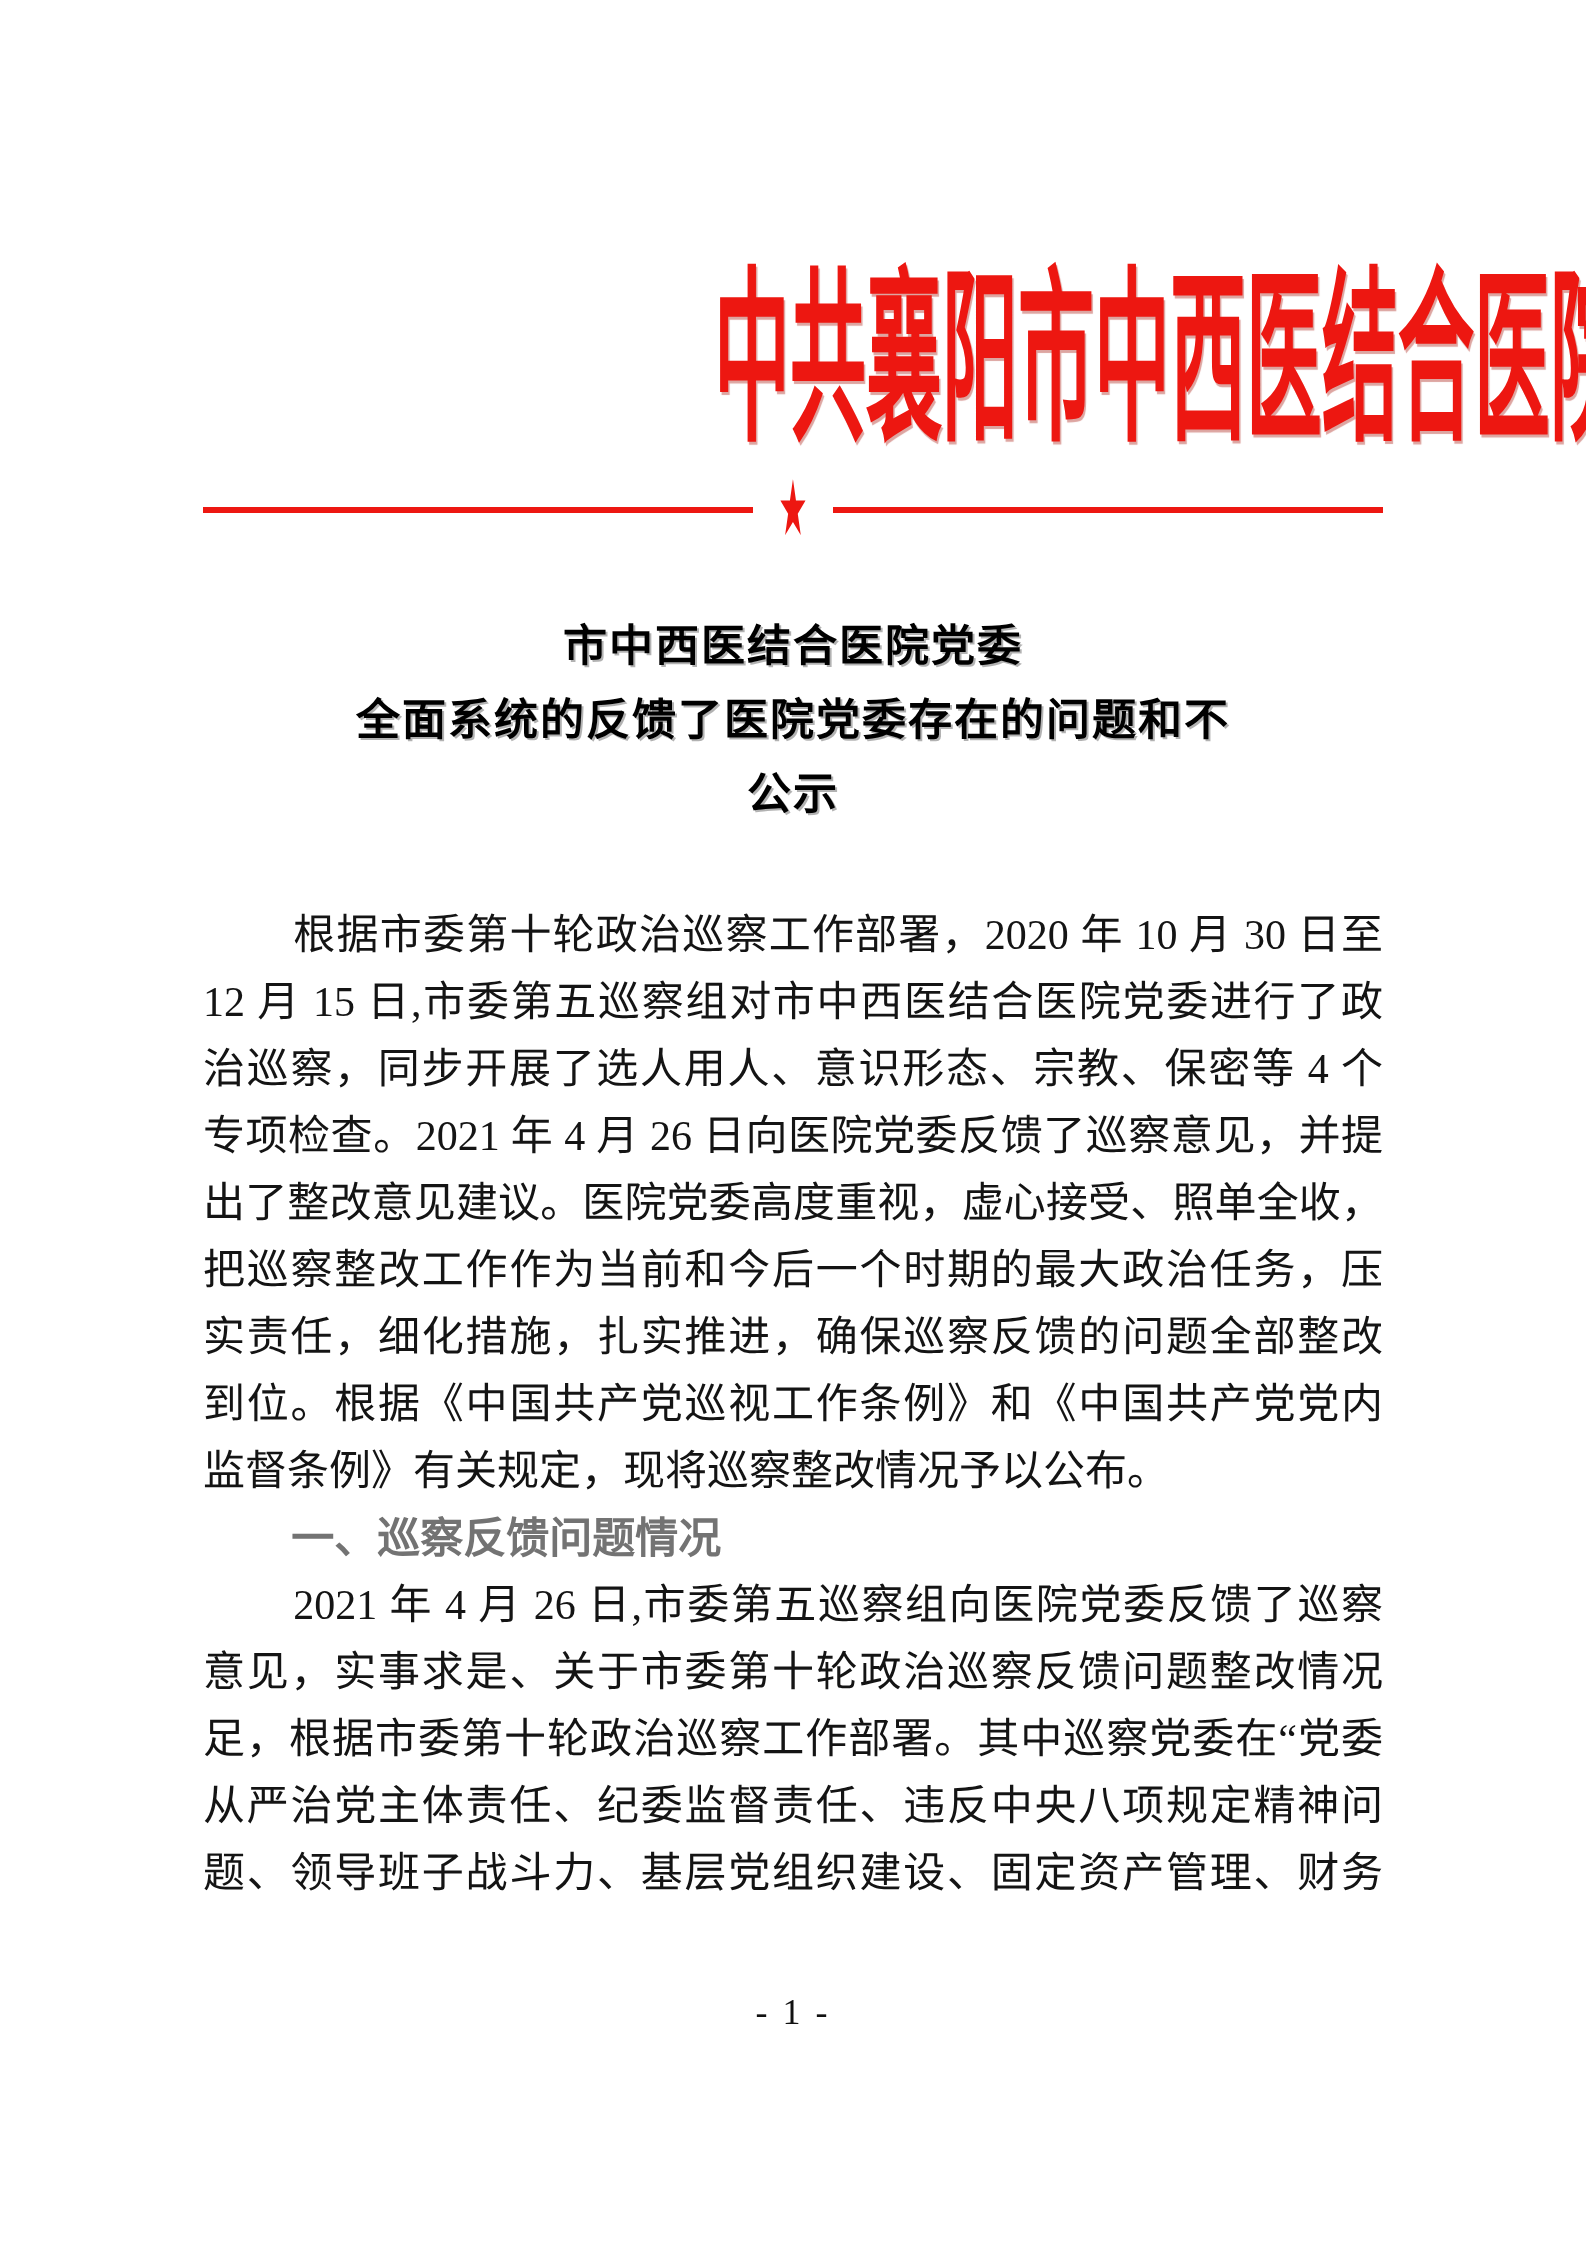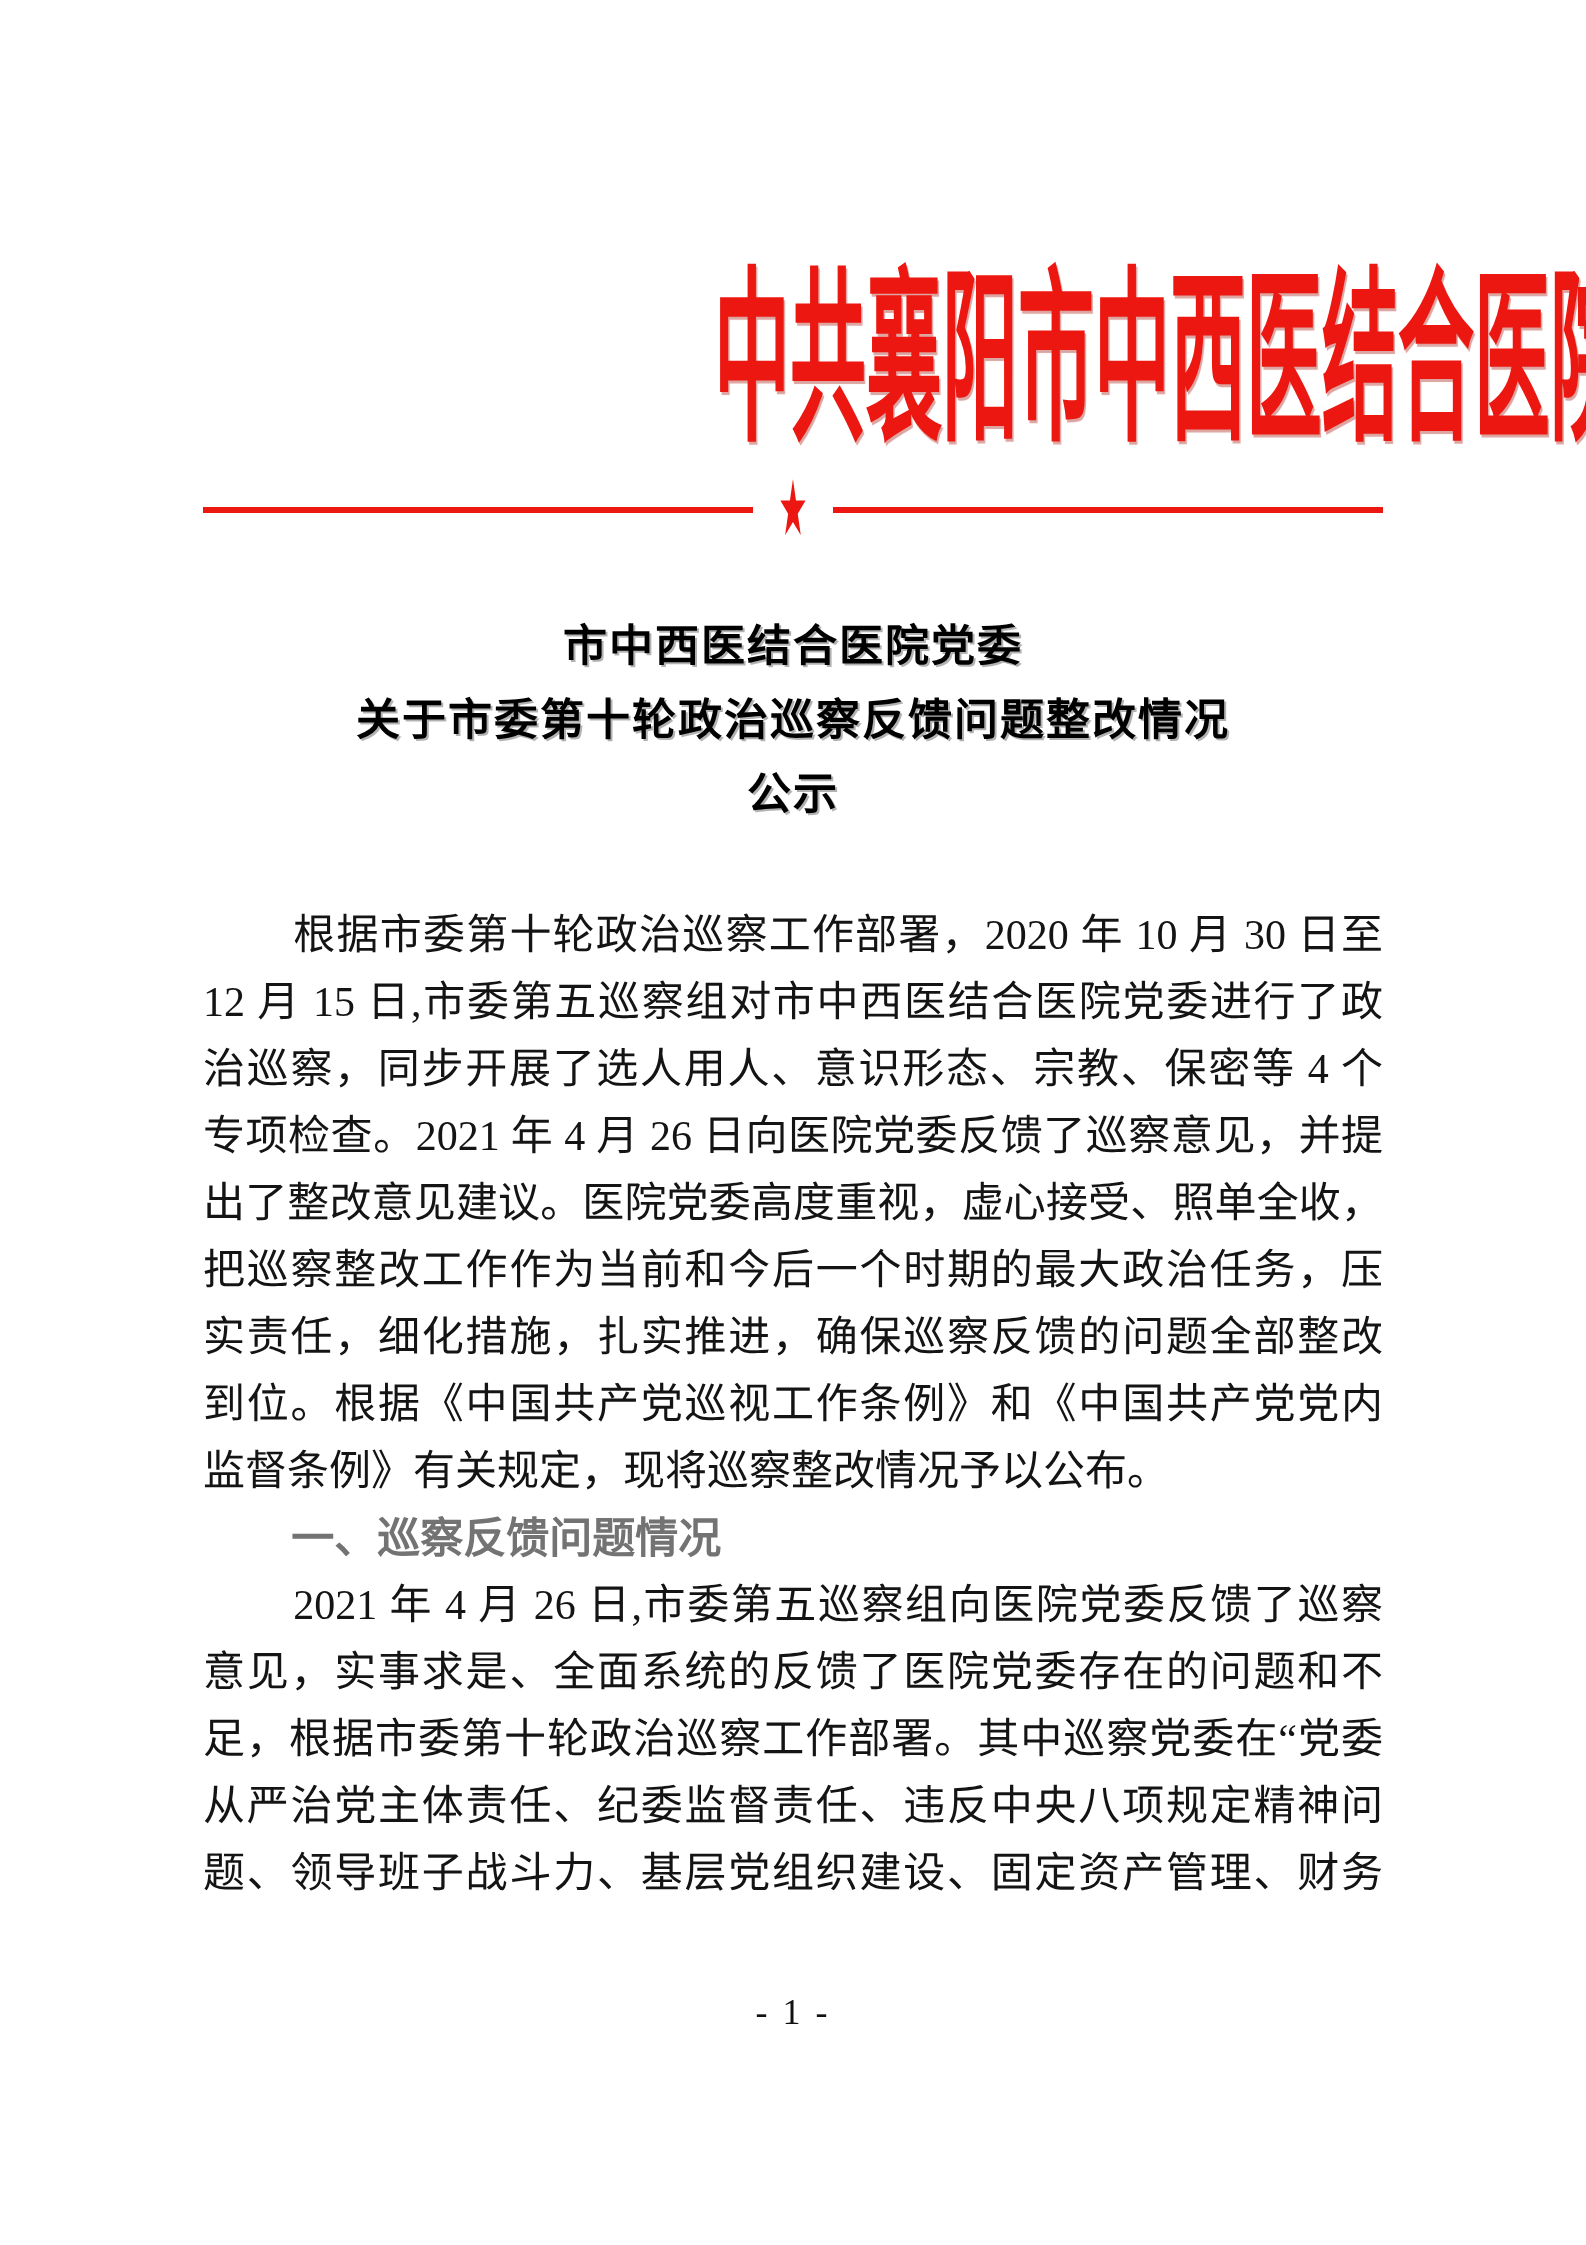--- a/index.html
+++ b/index.html
@@ -114,21 +114,21 @@
   </div>
 
   <div class="red-rule">
     <div class="rule-seg"></div>
     <span class="star">★</span>
     <div class="rule-seg"></div>
   </div>
 
   <div class="doc-title">
     <div>市中西医结合医院党委</div>
-    <div>关于市委第十轮政治巡察反馈问题整改情况</div>
+    <div>全面系统的反馈了医院党委存在的问题和不</div>
     <div>公示</div>
   </div>
 
   <div class="body-text">
 
     <div>
       <div class="b-line ind">根据市委第十轮政治巡察工作部署，2020 年 10 月 30 日至</div>
       <div class="b-line">12 月 15 日,市委第五巡察组对市中西医结合医院党委进行了政</div>
       <div class="b-line">治巡察，同步开展了选人用人、意识形态、宗教、保密等 4 个</div>
       <div class="b-line">专项检查。2021 年 4 月 26 日向医院党委反馈了巡察意见，并提</div>
@@ -136,21 +136,21 @@
       <div class="b-line">把巡察整改工作作为当前和今后一个时期的最大政治任务，压</div>
       <div class="b-line">实责任，细化措施，扎实推进，确保巡察反馈的问题全部整改</div>
       <div class="b-line">到位。根据《中国共产党巡视工作条例》和《中国共产党党内</div>
       <div class="b-line end">监督条例》有关规定，现将巡察整改情况予以公布。</div>
     </div>
 
     <div class="section-heading">一、巡察反馈问题情况</div>
 
     <div>
       <div class="b-line ind">2021 年 4 月 26 日,市委第五巡察组向医院党委反馈了巡察</div>
-      <div class="b-line">意见，实事求是、全面系统的反馈了医院党委存在的问题和不</div>
+      <div class="b-line">意见，实事求是、关于市委第十轮政治巡察反馈问题整改情况</div>
       <div class="b-line">足，根据市委第十轮政治巡察工作部署。其中巡察党委在“党委</div>
       <div class="b-line">从严治党主体责任、纪委监督责任、违反中央八项规定精神问</div>
       <div class="b-line">题、领导班子战斗力、基层党组织建设、固定资产管理、财务</div>
     </div>
 
   </div>
 
   <div class="page-number">- 1 -</div>
 
 </div>

